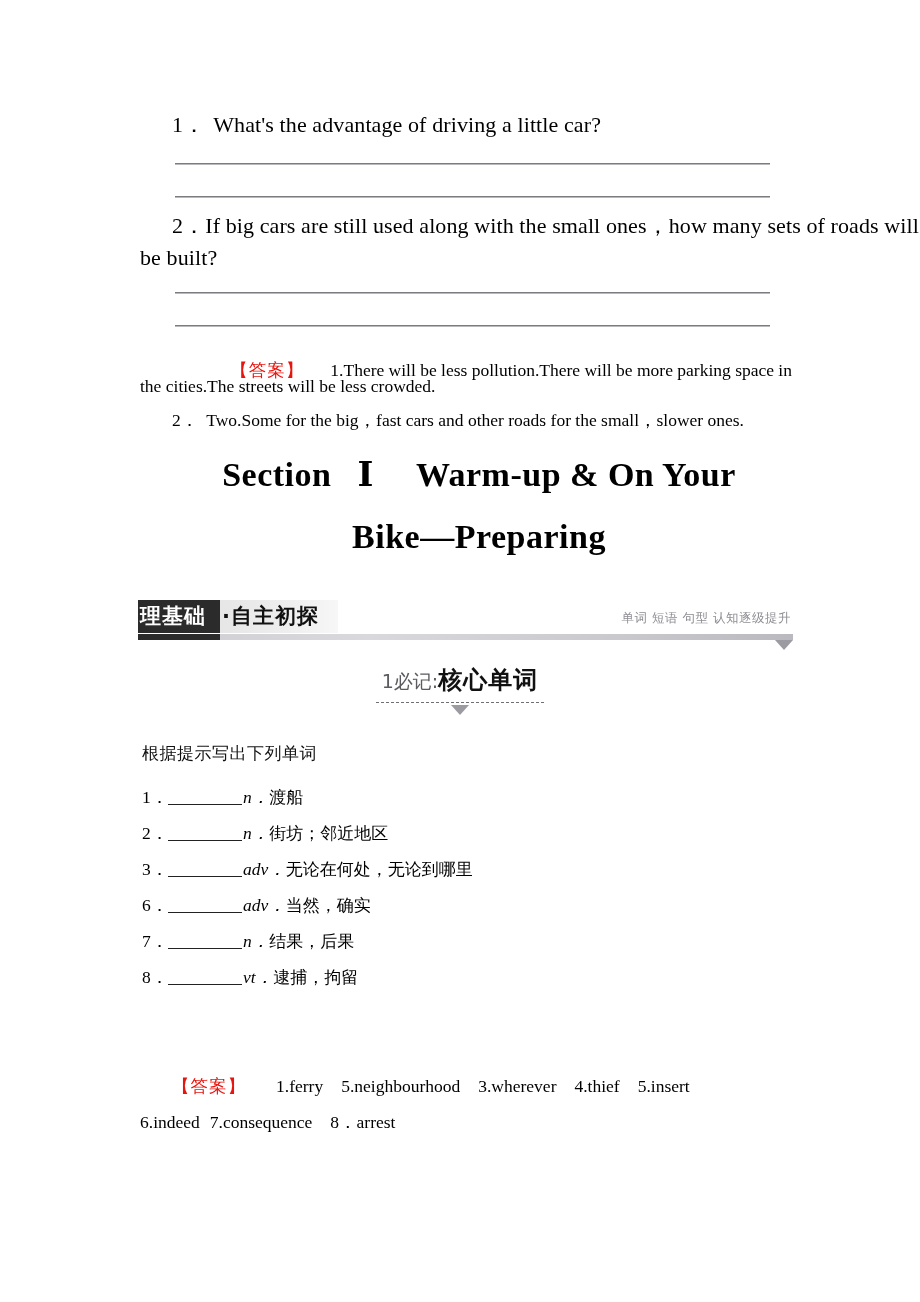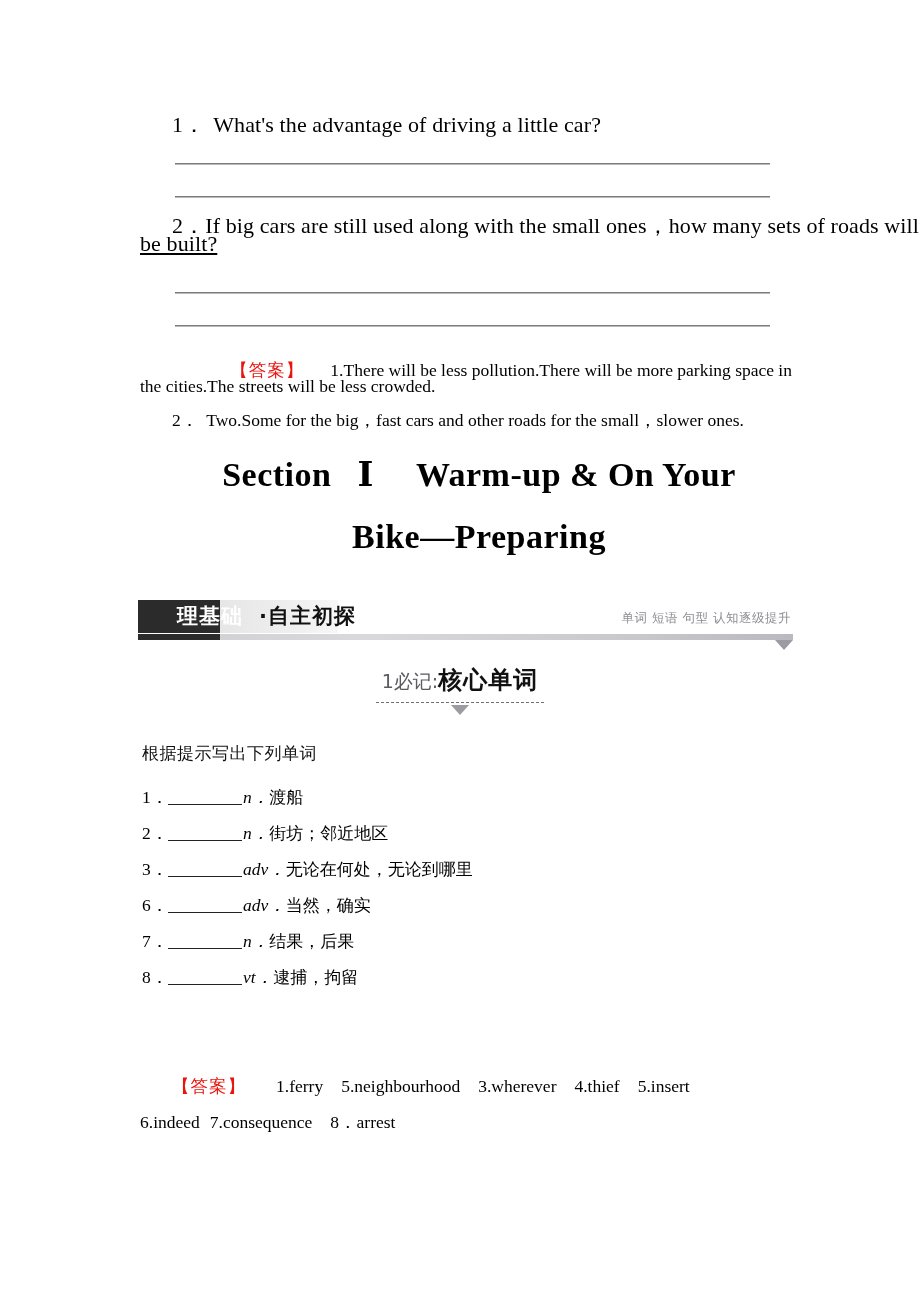--- a/index.html
+++ b/index.html
@@ -94,21 +94,20 @@
   .banner-label {
     position: absolute;
     top: 0;
     height: 33px;
     line-height: 33px;
     font-family: "DejaVu Sans", "Liberation Sans", sans-serif;
     font-weight: bold;
     font-size: 21px;
     letter-spacing: 1px;
     white-space: nowrap;
-    margin-left: 37px;
   }
   .banner-label-a { left: 2px; color: #ffffff; }
   .banner-label-b { left: 84px; color: #111111; }
 
   .banner-right {
     position: absolute;
     right: 2px;
     top: 10px;
     font-family: "DejaVu Sans", "Liberation Sans", sans-serif;
     font-size: 12.5px;
@@ -240,21 +239,21 @@
   <div class="qline" style="left:172px; top:110px;">
     <span>1．</span><span class="sp-wide" style="width:8px"></span><span>What's the advantage of driving a little car?</span>
   </div>
 
   <div class="blank-rule" style="left:175px; top:163px; width:595px;"></div>
   <div class="blank-rule" style="left:175px; top:196px; width:595px;"></div>
 
   <div class="qline" style="left:172px; top:211px;">
     <span>2．</span><span>If big cars are still used along with the small ones，how many sets of roads will</span>
   </div>
-  <div class="qline" style="left:140px; top:229px;text-decoration:underline;">
+  <div class="qline" style="left:140px; top:243px;">
     <span>be built?</span>
   </div>
 
   <div class="blank-rule" style="left:175px; top:292px; width:595px;"></div>
   <div class="blank-rule" style="left:175px; top:325px; width:595px;"></div>
 
   <div class="ans-block" style="left:172px; top:354px; width:620px;text-align:right;">
     <span class="ans-tag">【答案】</span><span class="sp-wide"></span><span>1.</span><span>There will be less pollution.There will be more parking space in</span>
   </div>
   <div class="ans-block" style="left:140px; top:370px; width:640px;">

